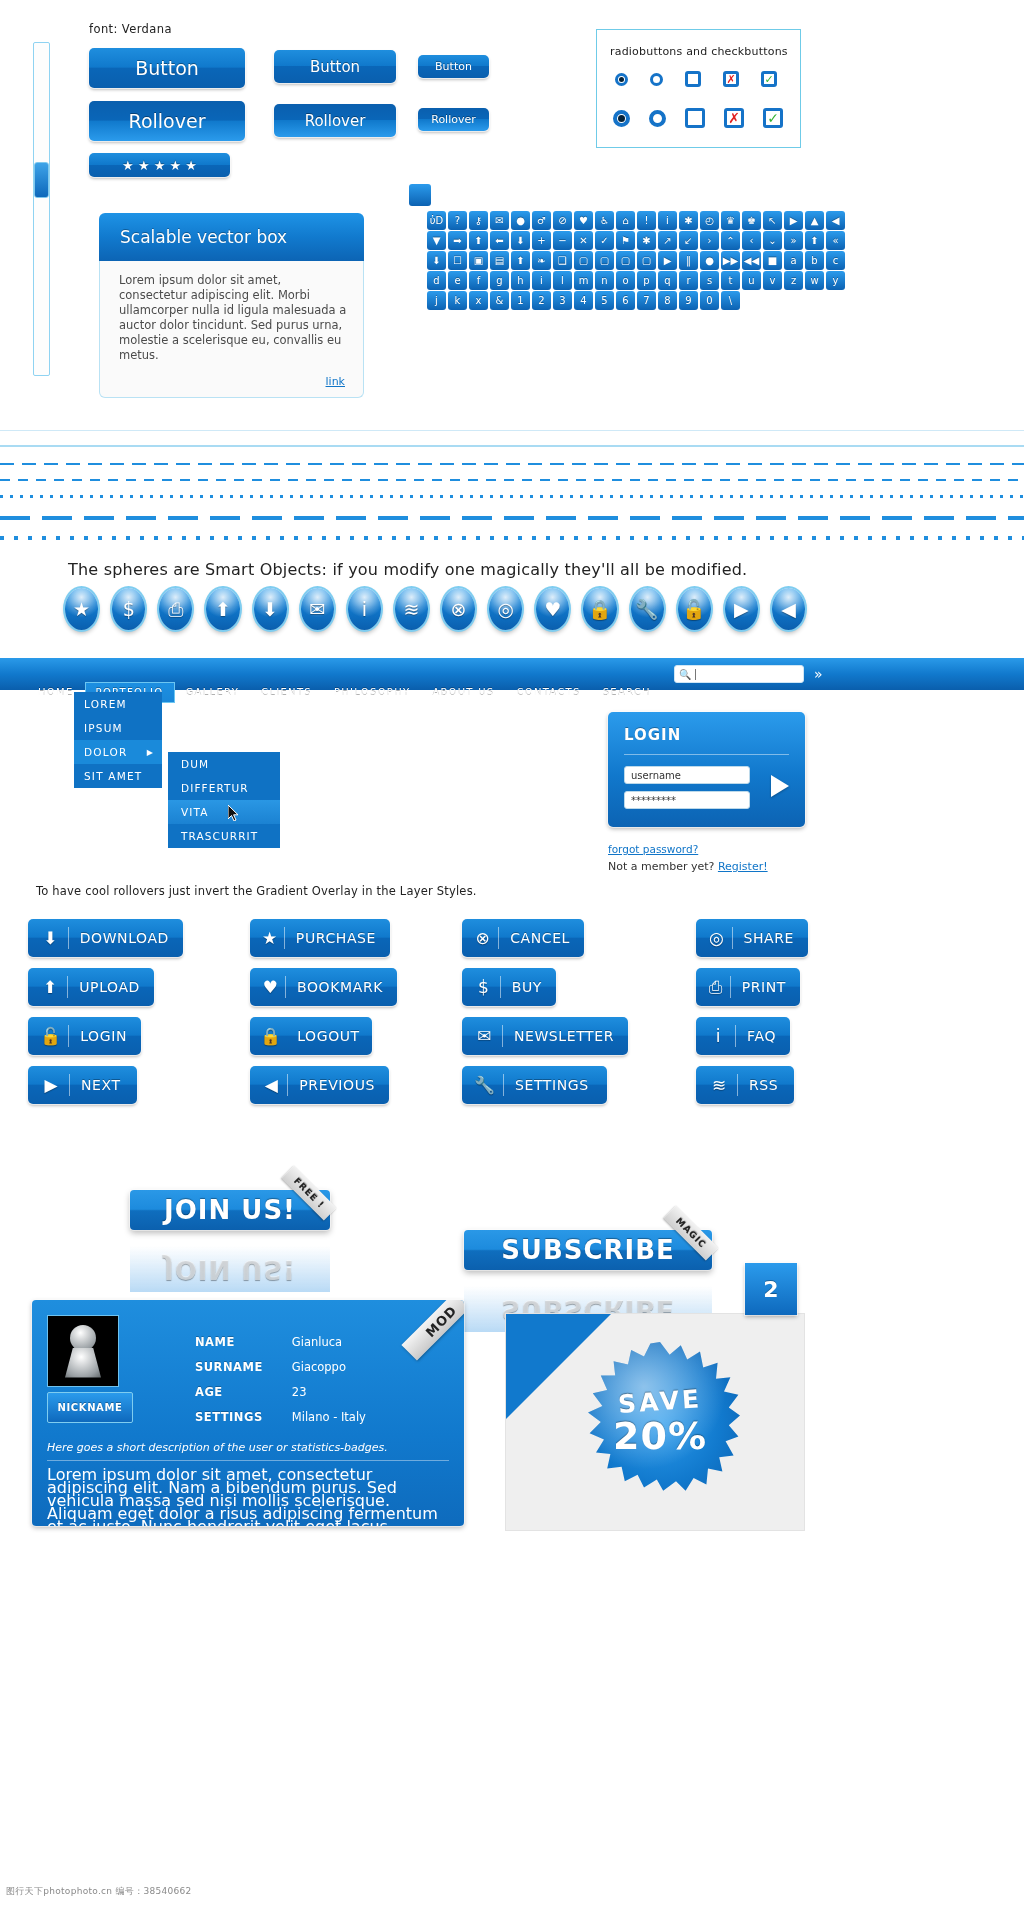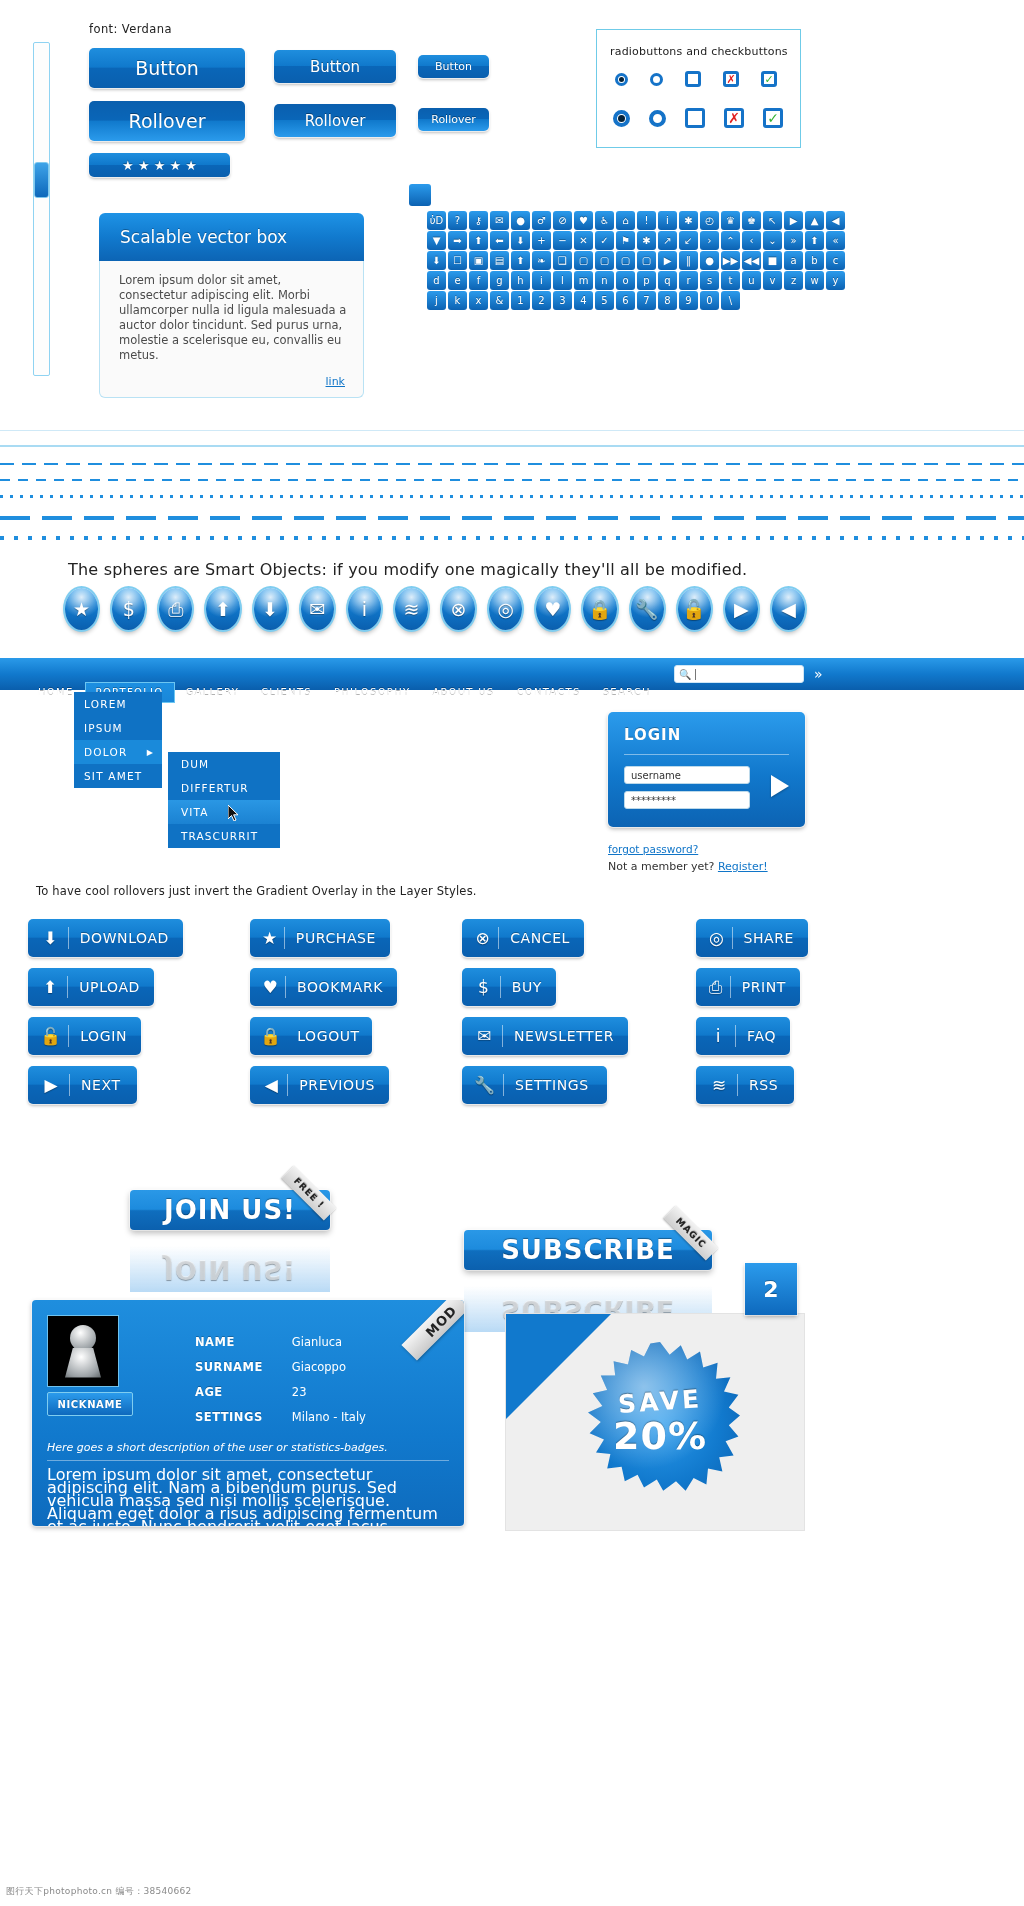--- a/index.html
+++ b/index.html
@@ -231,21 +231,21 @@
   #avatar {
     position:absolute; left:15px; top:15px; width:72px; height:72px; background:#000;
     border:1px solid #6ec2ef; display:flex;align-items:center;justify-content:center;
   }
   #avatar .head{ width:26px;height:26px;border-radius:50%;
     background:radial-gradient(circle at 40% 30%,#fff,#9aa0a4 70%,#5c6265); margin-bottom:-3px;}
   #avatar .body{ width:36px;height:30px;
     background:radial-gradient(circle at 45% 30%,#fff,#9aa0a4 70%,#5c6265);
     clip-path:polygon(22% 0,78% 0,100% 100%,0 100%); }
   #nicknamebadge {
-    position:absolute; left:15px; top:92px; width:86px; height:24px;
+    position:absolute; left:15px; top:92px; width:86px; height:31px;
     background:linear-gradient(to bottom,#2b9bec,#0e69bd);
     border:1px solid #7fcdf0; border-radius:2px; color:#fff;
     font-size:10px; font-weight:bold; letter-spacing:.6px;
     display:flex;align-items:center;justify-content:center;
     text-shadow:0 -1px 0 rgba(0,0,0,.3);
   }
   #proftable { position:absolute; left:160px; top:29px; color:#fff; font-size:11.5px; line-height:21px; }
   #proftable td.k { font-weight:bold; letter-spacing:.5px; padding-right:26px; text-shadow:0 -1px 0 rgba(0,0,0,.25); }
   #proftable td.v { }
   #profdesc { position:absolute; left:15px; top:141px; width:400px; color:#fff; font-size:11px; font-style:italic; }

